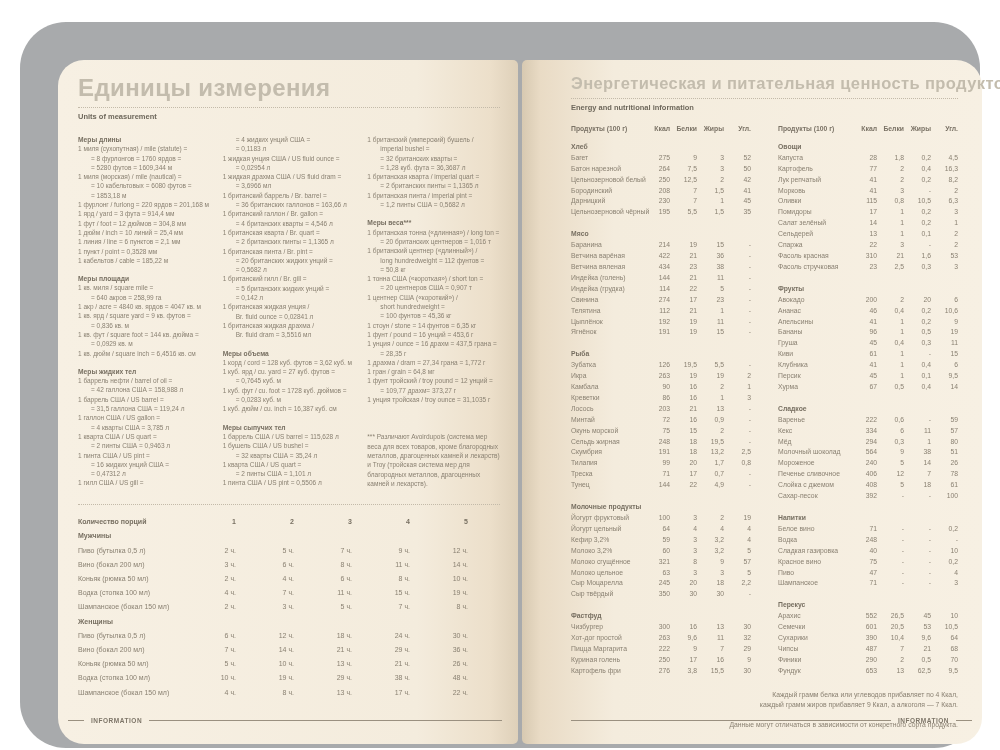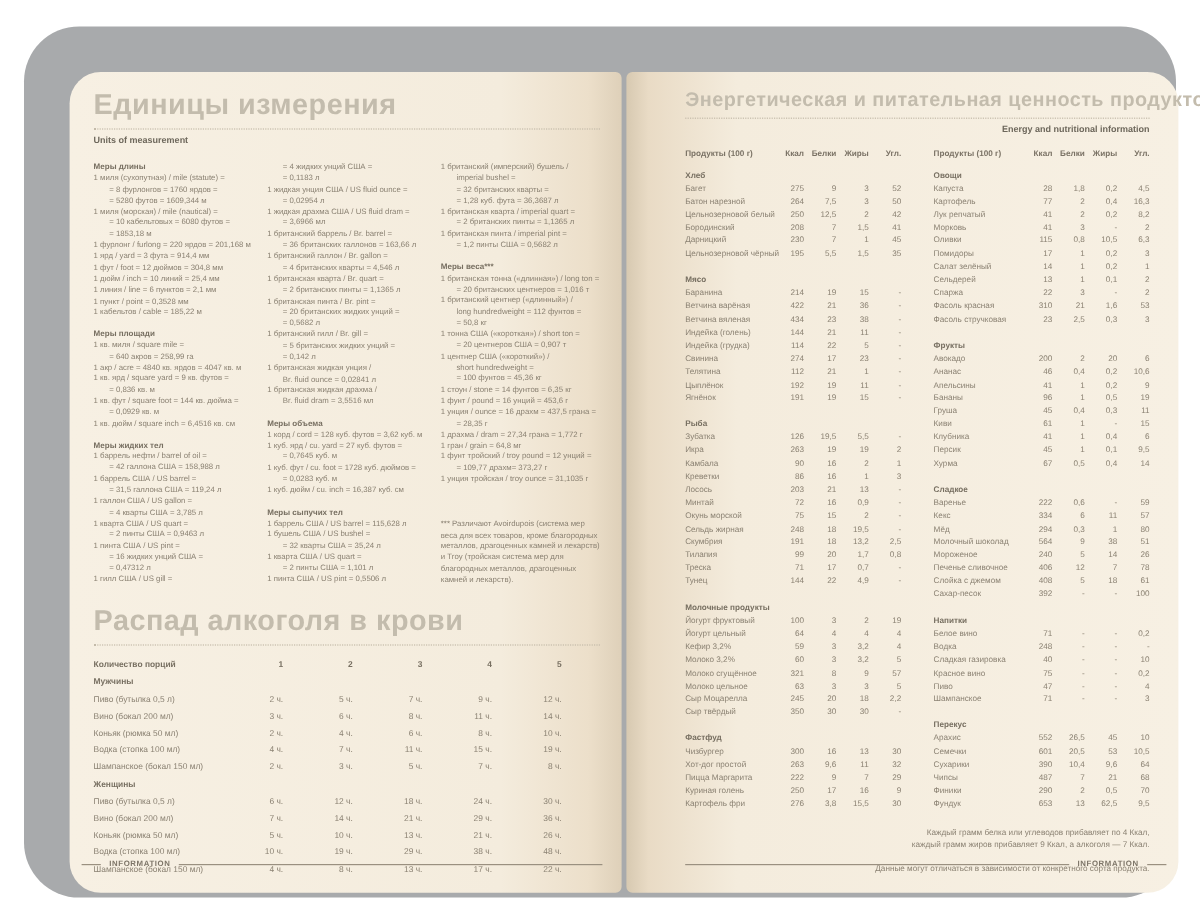--- a/index.html
+++ b/index.html
@@ -10,21 +10,21 @@
   .page-left{left:38px;width:460px;border-radius:26px 5px 5px 26px;
     background:linear-gradient(to right,#f7f0e3 0%,#f4ecdd 78%,#ecdfca 94%,#ded0b9 100%);
     padding:10px 18px 0 20px;}
   .page-right{left:502px;width:460px;border-radius:5px 26px 26px 5px;
     background:linear-gradient(to left,#f7f0e3 0%,#f4ecdd 80%,#e9dbc5 96%,#d7c9b1 100%);
     padding:10px 24px 0 49px;}
   .ptitle{font-size:24px;letter-spacing:.4px;color:#c3bcad;font-weight:700;margin:4px 0 0 0;white-space:nowrap;}
   .page-right .ptitle{text-align:right;font-size:16.5px;}
   .rule{border-top:1px dotted #c3baa9;margin:5px 0 4px 0;}
   .psub{font-size:7.5px;font-weight:700;color:#6d675b;}
-  .page-right .psub{text-align:right;}
+  .page-right .psub{}
   
   .ucols{display:flex;gap:12px;margin-top:14px;color:#8a8172;}
   .ucol{flex:1;min-width:0;}
   .ublock{margin-top:9px;}
   .ublock:first-child{margin-top:0;}
   .uhead{font-size:6.7px;font-weight:700;color:#776f61;line-height:9.3px;white-space:nowrap;}
   .uline{font-size:6.5px;line-height:9.3px;white-space:nowrap;}
   .uline.ind{padding-left:13px;}
   .ufoot{font-size:6.5px;line-height:9.3px;margin-top:28px;}
   
@@ -185,21 +185,20 @@
             <div class="uline">1 фунт тройский / troy pound = 12 унций =</div>
             <div class="uline ind">= 109,77 драхм= 373,27 г</div>
             <div class="uline">1 унция тройская / troy ounce = 31,1035 г</div>
           </div>
           <div class="ublock">
             <div class="ufoot">*** Различают Avoirdupois (система мер веса для всех товаров, кроме благородных металлов, драгоценных камней и лекарств) и Troy (тройская система мер для благородных металлов, драгоценных камней и лекарств).</div>
           </div>
         </div>
       </div>
     <div class="asec">
-      <div class="ptitle">Распад алкоголя в крови</div>
       <div class="rule"></div>
       <div class="atable">
           <div class="arow ahead">
             <div class="alabel">Количество порций</div>
             <div class="acell">1</div>
             <div class="acell">2</div>
             <div class="acell">3</div>
             <div class="acell">4</div>
             <div class="acell">5</div>
           </div>

